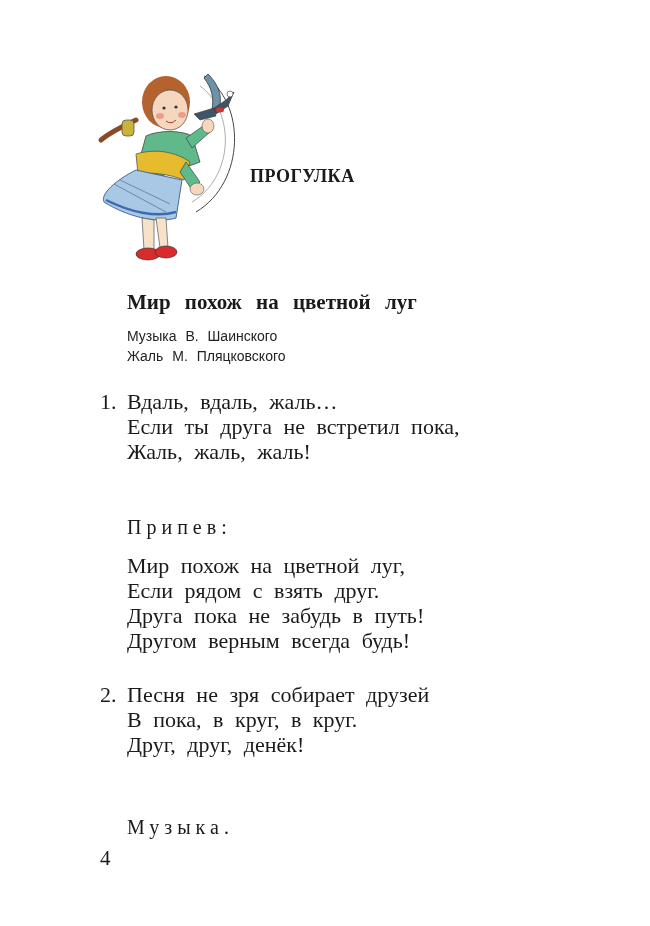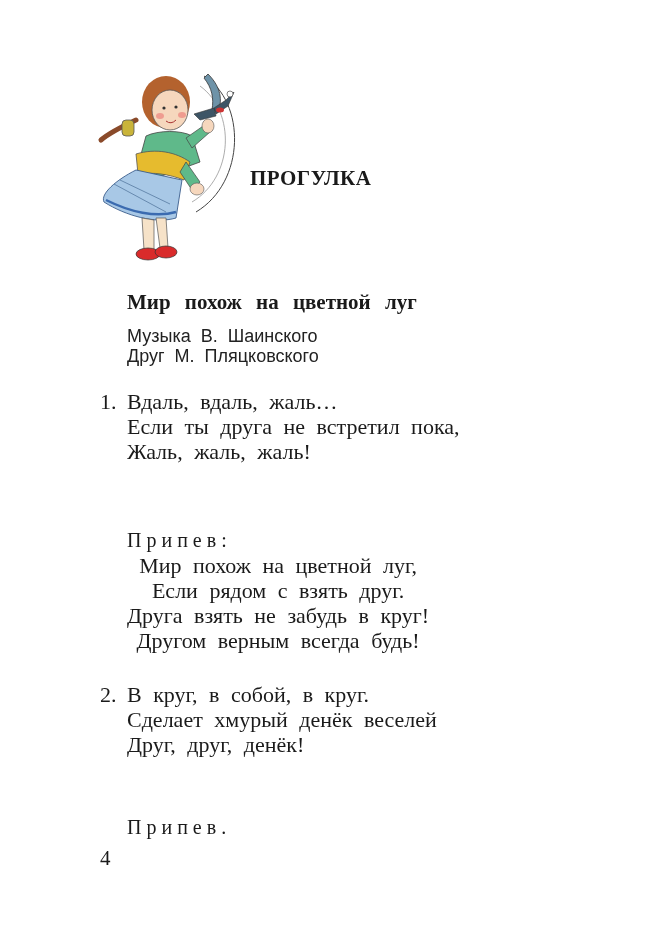--- a/index.html
+++ b/index.html
@@ -1,35 +1,35 @@
 <!DOCTYPE html>
 <html><head>
 <meta charset="utf-8">
 <style>
   html, body { margin: 0; padding: 0; background: #ffffff; }
   body { width: 650px; height: 926px; position: relative; overflow: hidden;
          font-family: "DejaVu Serif", "Liberation Serif", serif; color: #1a1a1a; }
   .illustration { position: absolute; left: 96px; top: 62px; width: 160px; height: 206px; }
   .chapter-title { position: absolute; left: 250px; top: 166px; font-family: "Liberation Serif", serif;
-                   font-weight: bold; font-size: 21px; letter-spacing: 0.5px; color: #1a1a1a; }
+                   font-weight: bold; font-size: 18px; letter-spacing: 0.5px; color: #1a1a1a; }
   .song-title { position: absolute; left: 127px; top: 290px; font-family: "Liberation Serif", serif;
                 font-weight: bold; font-size: 21px; word-spacing: 9px; color: #1a1a1a; text-align: right; }
   .credits { position: absolute; left: 127px; top: 326px; font-family: "Liberation Sans", sans-serif;
-             font-size: 18px; line-height: 20px; word-spacing: 5px; color: #222; }
+             font-size: 14px; line-height: 20px; word-spacing: 5px; color: #222; }
   .credits div { white-space: nowrap; }
   .verse { position: absolute; left: 100px; font-family: "Liberation Serif", serif; font-size: 22px;
            line-height: 25px; word-spacing: 6px; color: #1a1a1a; }
   .verse .line { padding-left: 27px; white-space: nowrap; position: relative; }
   .verse .num { position: absolute; left: 0; top: 0; }
   .verse1 { top: 389px; }
   .chorus-label { position: absolute; left: 127px; top: 516px; font-family: "Liberation Serif", serif;
-                  font-size: 20px; letter-spacing: 5px; color: #1a1a1a; margin-top: 13px; }
+                  font-size: 20px; letter-spacing: 5px; color: #1a1a1a; }
   .chorus { position: absolute; left: 127px; top: 553px; font-family: "Liberation Serif", serif;
             font-size: 22px; line-height: 25px; word-spacing: 6px; color: #1a1a1a; }
-  .chorus .line { white-space: nowrap; text-align: center; }
+  .chorus .line { white-space: nowrap; }
   .verse2 { top: 682px; }
   .chorus-label-2 { position: absolute; left: 127px; top: 816px; font-family: "Liberation Serif", serif;
                     font-size: 20px; letter-spacing: 5px; color: #1a1a1a; }
   .page-number { position: absolute; left: 100px; top: 846px; font-family: "Liberation Serif", serif;
                  font-size: 21px; color: #1a1a1a; }
 </style>
 </head>
 <body>
 
 <div class="illustration">
@@ -77,45 +77,45 @@
     <ellipse cx="70" cy="190" rx="11" ry="6" fill="#d92b2b" stroke="#333" stroke-width="0.7"></ellipse>
   </svg>
 </div>
 
 <div class="chapter-title">ПРОГУЛКА</div>
 
 <div class="song-title">Мир похож на цветной луг</div>
 
 <div class="credits">
   <div>Музыка В. Шаинского</div>
-  <div>Друг М. Пляцковского</div>
+  <div>Жаль М. Пляцковского</div>
 </div>
 
 <div class="verse verse1">
   <div class="line">
     <span class="num">1.</span>
   </div>
   <div class="line">Вдаль, вдаль, жаль…</div>
   <div class="line">Если ты друга не встретил пока,</div>
   <div class="line">Жаль, жаль, жаль!</div>
 </div>
 
 <div class="chorus-label">Припев:</div>
 
 <div class="chorus">
   <div class="line">Мир похож на цветной луг,</div>
   <div class="line">Если рядом с взять друг.</div>
-  <div class="line">Друга взять не забудь в круг!</div>
+  <div class="line">Друга пока не забудь в путь!</div>
   <div class="line">Другом верным всегда будь!</div>
 </div>
 
 <div class="verse verse2">
   <div class="line">
     <span class="num">2.</span>
+    <span>Песня не зря собирает друзей</span>
   </div>
-  <div class="line">В круг, в собой, в круг.</div>
-  <div class="line">Сделает хмурый денёк веселей</div>
+  <div class="line">В пока, в круг, в круг.</div>
   <div class="line">Друг, друг, денёк!</div>
 </div>
 
-<div class="chorus-label-2">Припев.</div>
+<div class="chorus-label-2">Музыка.</div>
 
 <div class="page-number">4</div>
 
 </body></html>

